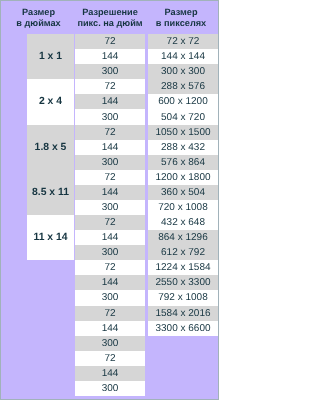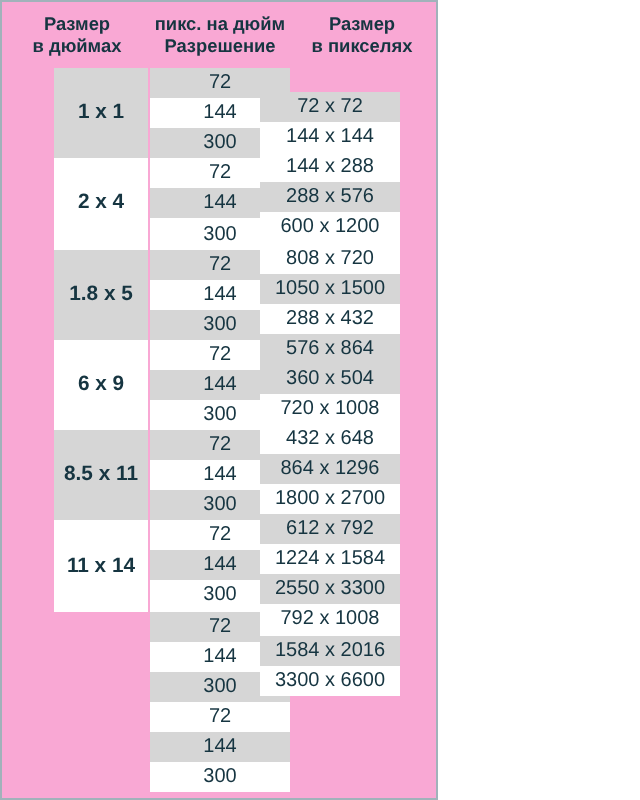--- a/index.html
+++ b/index.html
@@ -5,40 +5,40 @@
 <style>
   html,body{margin:0;padding:0;background:#ffffff;}
   body{
     width:219px;height:400px;overflow:hidden;
     font-family:"Liberation Sans", sans-serif;
     -webkit-font-smoothing:antialiased;
     text-rendering:geometricPrecision;
   }
   #page{
     position:relative;width:219px;height:400px;box-sizing:border-box;
-    border:1px solid #a1b2ba;background:#f9a8d4;overflow:hidden;
+    border:1px solid #a1b2ba;background:#c4b5fd;overflow:hidden;
   }
   #sheet{position:absolute;left:0;top:0;width:217px;height:398px;transform:translateZ(0);}
 
   
   .th{
     position:absolute;top:1.8px;height:31px;
     display:flex;flex-direction:column;align-items:center;justify-content:center;
     color:#163541;font-weight:bold;font-size:9.2px;line-height:11px;text-align:center;
     white-space:nowrap;
   }
   #th1{left:2px;width:71px;}
   #th2{left:74px;width:70px;}
   #th3{left:145px;width:70px;}
 
   
   .col{position:absolute;top:33.1px;}
   #colA{left:2px;width:71px;}
   #colB{left:74px;width:70px;}
-  #colC{left:129px;width:70px;margin-top:12px;}
+  #colC{left:147px;width:70px;}
 
   .gcell{
     display:flex;align-items:center;justify-content:center;
     color:#163541;font-weight:bold;font-size:10.4px;
     height:45.27px;white-space:nowrap;margin-left:24px;
   }
   .dcell{
     display:flex;align-items:center;justify-content:center;
     color:#163541;font-weight:normal;font-size:10px;
     height:15.09px;white-space:nowrap;
@@ -49,32 +49,31 @@
 </head>
 <body>
 
 <div id="page">
  <div id="sheet">
   <div class="th" id="th1">
     <span>Размер</span>
     <span>в дюймах</span>
   </div>
   <div class="th" id="th2">
+    <span>Разрешение</span>
     <span>пикс. на дюйм</span>
-    <span>Разрешение</span>
   </div>
   <div class="th" id="th3">
     <span>Размер</span>
     <span>в пикселях</span>
   </div>
   <div class="col" id="colA">
         <div class="gcell bg-grey">1 x 1</div>
         <div class="gcell bg-white">2 x 4</div>
         <div class="gcell bg-grey">1.8 x 5</div>
-        <div class="gcell bg-white">6 x 9</div>
         <div class="gcell bg-grey">8.5 x 11</div>
         <div class="gcell bg-white">11 x 14</div>
       </div>
   <div class="col" id="colB">
         <div class="dcell bg-grey">72</div>
         <div class="dcell bg-white">144</div>
         <div class="dcell bg-grey">300</div>
         <div class="dcell bg-white">72</div>
         <div class="dcell bg-grey">144</div>
         <div class="dcell bg-white">300</div>
@@ -93,32 +92,32 @@
         <div class="dcell bg-grey">72</div>
         <div class="dcell bg-white">144</div>
         <div class="dcell bg-grey">300</div>
         <div class="dcell bg-white">72</div>
         <div class="dcell bg-grey">144</div>
         <div class="dcell bg-white">300</div>
       </div>
   <div class="col" id="colC">
         <div class="dcell bg-grey">72 x 72</div>
         <div class="dcell bg-white">144 x 144</div>
-        <div class="dcell bg-white">144 x 288</div>
+        <div class="dcell bg-grey">300 x 300</div>
         <div class="dcell bg-grey">288 x 576</div>
         <div class="dcell bg-white">600 x 1200</div>
-        <div class="dcell bg-white">808 x 720</div>
+        <div class="dcell bg-white">504 x 720</div>
         <div class="dcell bg-grey">1050 x 1500</div>
         <div class="dcell bg-white">288 x 432</div>
         <div class="dcell bg-grey">576 x 864</div>
+        <div class="dcell bg-white">1200 x 1800</div>
         <div class="dcell bg-grey">360 x 504</div>
         <div class="dcell bg-white">720 x 1008</div>
         <div class="dcell bg-white">432 x 648</div>
         <div class="dcell bg-grey">864 x 1296</div>
-        <div class="dcell bg-white">1800 x 2700</div>
         <div class="dcell bg-grey">612 x 792</div>
         <div class="dcell bg-white">1224 x 1584</div>
         <div class="dcell bg-grey">2550 x 3300</div>
         <div class="dcell bg-white">792 x 1008</div>
         <div class="dcell bg-grey">1584 x 2016</div>
         <div class="dcell bg-white">3300 x 6600</div>
       </div>
  </div>
 </div>
 

